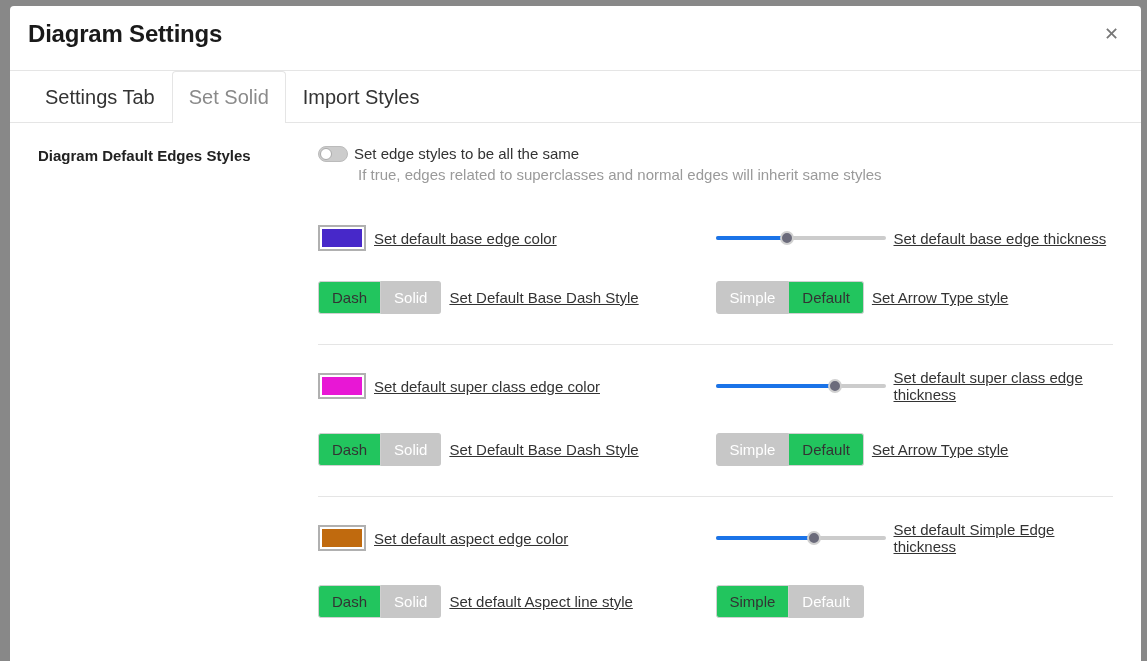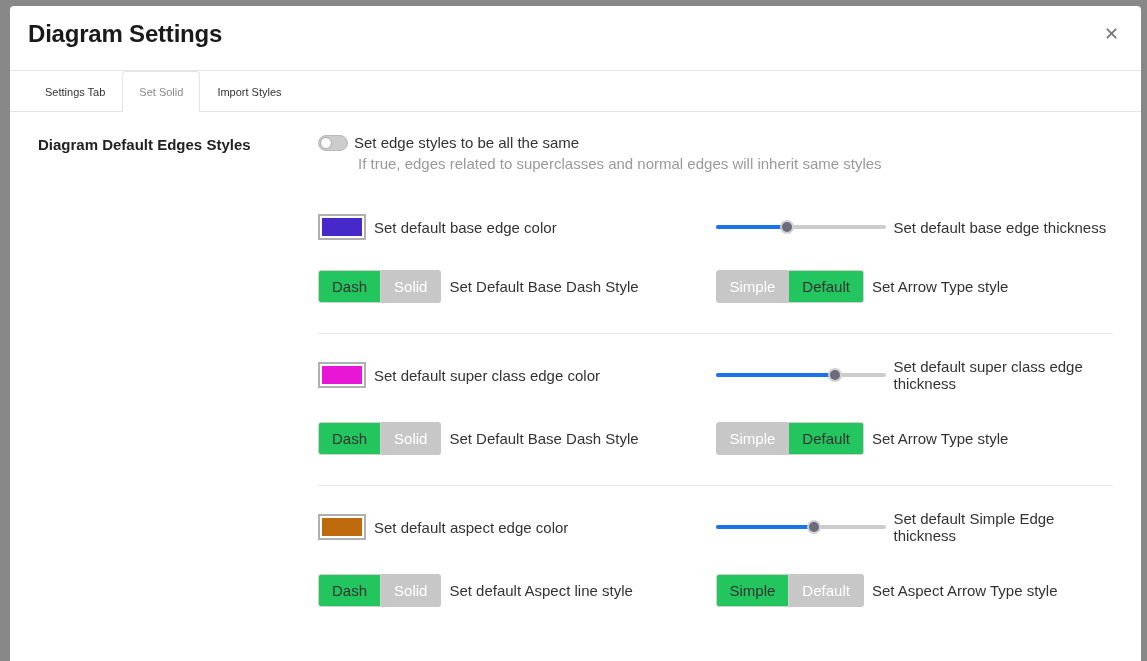--- a/index.html
+++ b/index.html
@@ -46,21 +46,21 @@
     line-height: 1;
   }
   .tabs {
     display: flex;
     padding: 0 18px;
     border-bottom: 1px solid #e5e5e5;
     margin-top: 0;
   }
   .tab {
     padding: 14px 16px;
-    font-size: 11px;
+    font-size: 20px;
     color: #333;
     cursor: pointer;
     border: 1px solid transparent;
     border-bottom: none;
     margin-bottom: -1px;
     border-top-left-radius: 4px;
     border-top-right-radius: 4px;
   }
   .tab.active {
     color: #8a8a8a;
@@ -152,20 +152,21 @@
     display: inline-block;
   }
   .color-inner {
     width: 100%;
     height: 100%;
     display: block;
   }
   .field-label {
     font-size: 15px;
     color: #333;
+    text-decoration: underline;
   }
   .slider {
     width: 170px;
     height: 16px;
     position: relative;
     flex-shrink: 0;
   }
   .slider-track-bg {
     position: absolute;
     left: 0; right: 0;
@@ -343,20 +344,19 @@
               <button class="btn">Dash</button>
               <button class="btn secondary">Solid</button>
             </div>
             <span class="field-label">Set default Aspect line style</span>
           </div>
           <div class="style-col">
             <div class="btn-group">
               <button class="btn">Simple</button>
               <button class="btn secondary">Default</button>
             </div>
-            <span class="field-label">Set Aspect Arrow Type style</span>
           </div>
         </div>
       </div>
 
     </div>
   </div>
 </div>
 
 </body></html>

